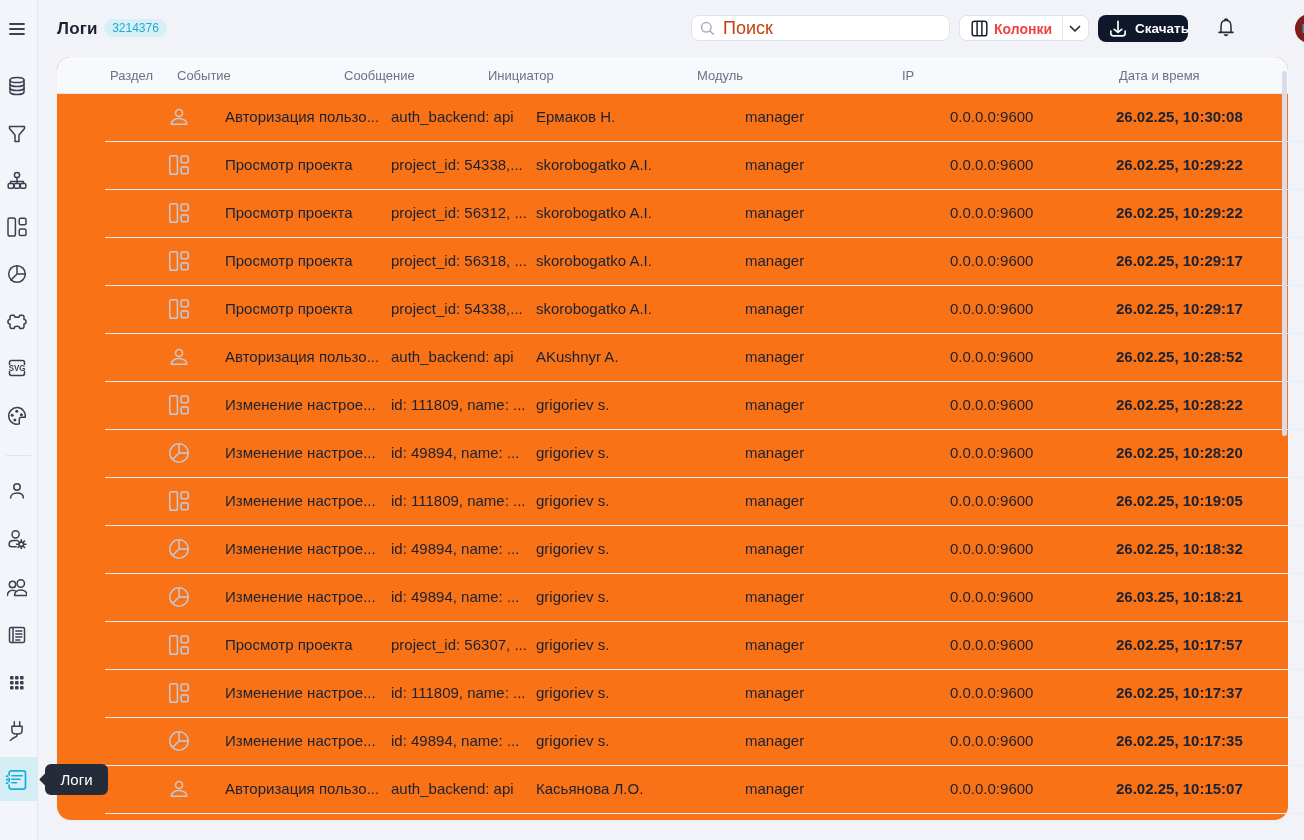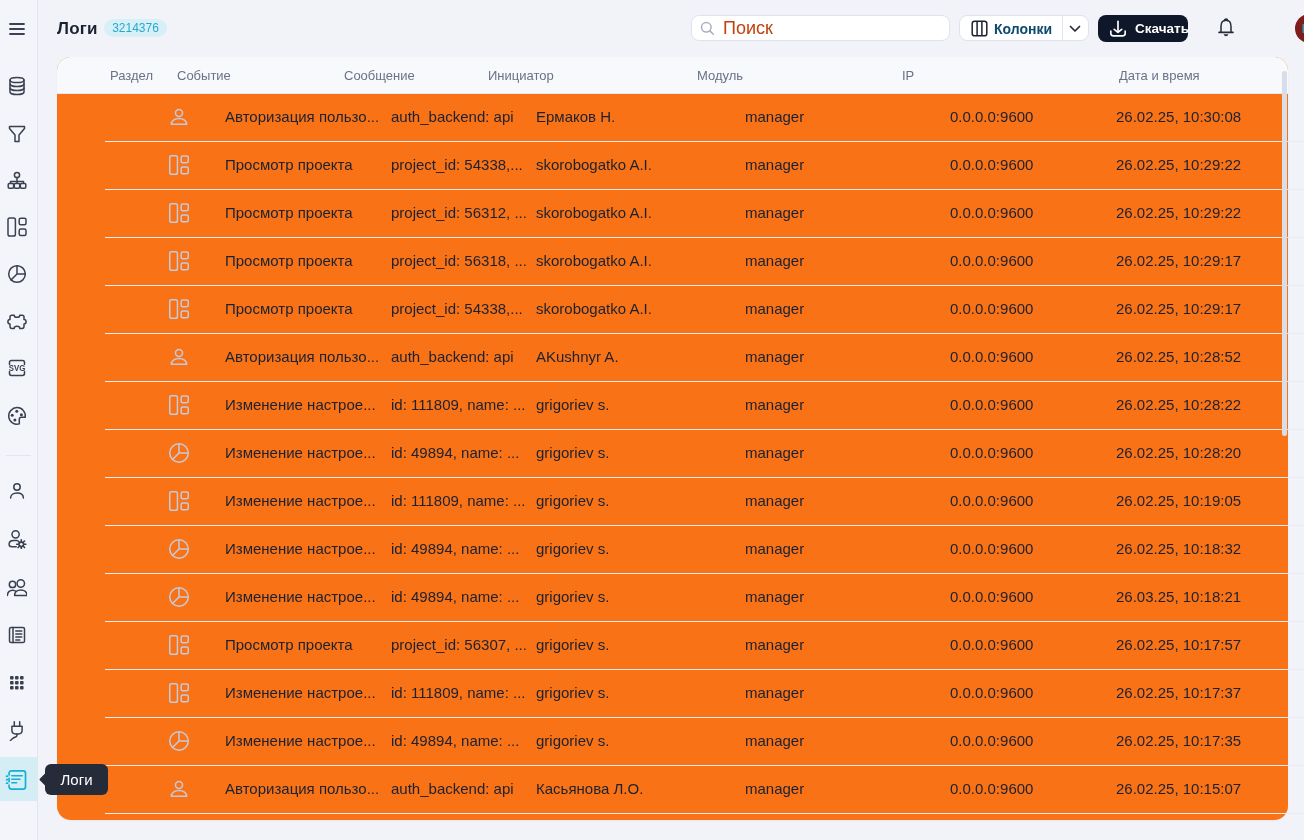--- a/index.html
+++ b/index.html
@@ -14,36 +14,36 @@
 
 #tooltip { position:absolute; left:45px; top:764px; width:63px; height:31px; background:#262b3a; border-radius:6px; color:#fff; font-size:15px; display:flex; align-items:center; justify-content:center; z-index:30; }
 #tooltip .arr { position:absolute; left:-4px; top:11px; width:9px; height:9px; background:#262b3a; transform:rotate(45deg); border-radius:1px; }
 
 
 #title { position:absolute; left:57px; top:19px; font-size:17px; font-weight:700; color:#1a2130; letter-spacing:0.2px; }
 #badge { position:absolute; left:104px; top:19px; width:63px; height:18px; background:#d7f0f8; border-radius:10px; color:#27a9ce; font-size:12px; display:flex; align-items:center; justify-content:center; }
 #search { position:absolute; left:691px; top:15px; width:259px; height:26px; background:#fff; border:1px solid #dfe2ec; border-radius:8px; display:flex; align-items:center; }
 #search .ph { color:#c2410c; font-size:18px; margin-left:31px; }
 #colbtn { position:absolute; left:959px; top:15px; width:130px; height:26px; background:#fff; border:1px solid #dfe2ec; border-radius:8px; display:flex; align-items:center; }
-#colbtn .lbl { font-size:14px; font-weight:600; color:#0c4a6e; margin-left:34px; padding-top:1px; }
+#colbtn .lbl { font-size:14px; font-weight:600; color:#ef4444; margin-left:34px; padding-top:1px; }
 #colbtn .div { position:absolute; left:102px; top:0px; width:1px; height:24px; background:#e3e6ee; }
 #dlbtn { position:absolute; left:1098px; top:15px; width:90px; height:27px; background:#0f172a; border-radius:8px; color:#fff; font-size:14px; font-weight:700; }
 #dlbtn .t { position:absolute; left:37px; top:6px; font-size:13.5px; }
 #avatar { position:absolute; left:1295px; top:14px; width:29px; height:29px; border-radius:50%; background:#7f1d1d; color:#2baacd; font-size:13px; font-weight:400; display:flex; align-items:center; justify-content:center; }
 
 
 #table { position:absolute; left:57px; top:57px; width:1231px; height:763px; background:#f97316; border-radius:14px; box-shadow:0 1px 2px rgba(40,50,80,0.05); }
 #thead { position:absolute; left:0; top:0; width:1231px; height:37px; background:#f7f9fc; border-bottom:1px solid #e3e7f0; border-radius:14px 14px 0 0; }
 #thead span { position:absolute; top:11px; font-size:13px; color:#6a7286; }
 .row { position:absolute; left:0; width:1231px; height:48px;margin-left:48px; }
 .row .bd { position:absolute; left:0; bottom:0; width:1227px; height:1px; background:#eaecf4; }
 .row span { position:absolute; top:14px; font-size:15px; color:#1b2130; white-space:nowrap; }
 .row span.bd { top:auto; }
 .row svg.ric { position:absolute; left:64px; top:13px; }
-.c1 { left:120px; } .c2 { left:286px; } .c3 { left:431px; } .c4 { left:640px; } .c5 { left:845px; } .c6 { left:1011px; }
+.c1 { left:120px; } .c2 { left:286px; } .c3 { left:431px; } .c4 { left:640px; } .c5 { left:845px; } .c6 { left:1011px;font-weight:bold; }
 #thumb { position:absolute; left:1282px; top:71px; width:5px; height:365px; background:#d9dde9; border-radius:3px; z-index:5; }
 </style>
 </head>
 <body>
 <div id="stage">
   <div id="sidebar"></div>
   <div id="active-bg"></div>
   <div id="side-div"></div>
   <div id="sideicons">
       <svg style="position:absolute;left:9px;top:22px" width="16" height="14" viewBox="0 0 16 14" fill="none" stroke="#3c4254" stroke-width="1.8" stroke-linecap="round">

